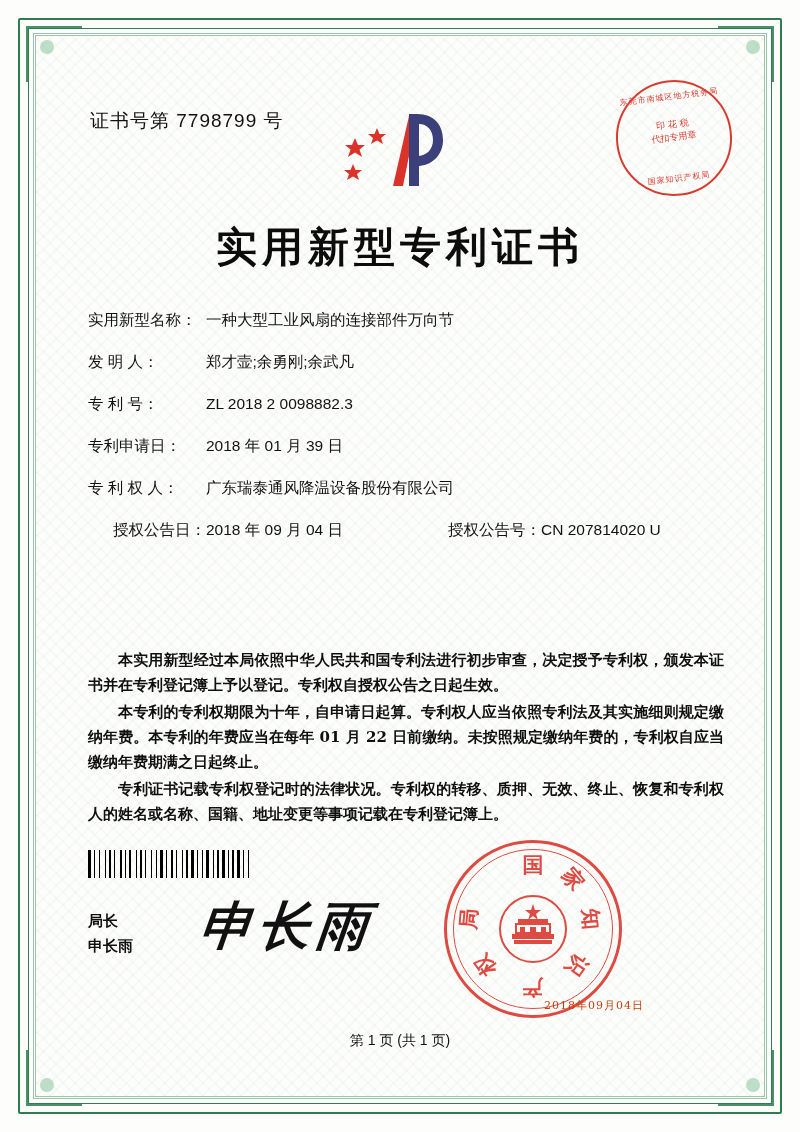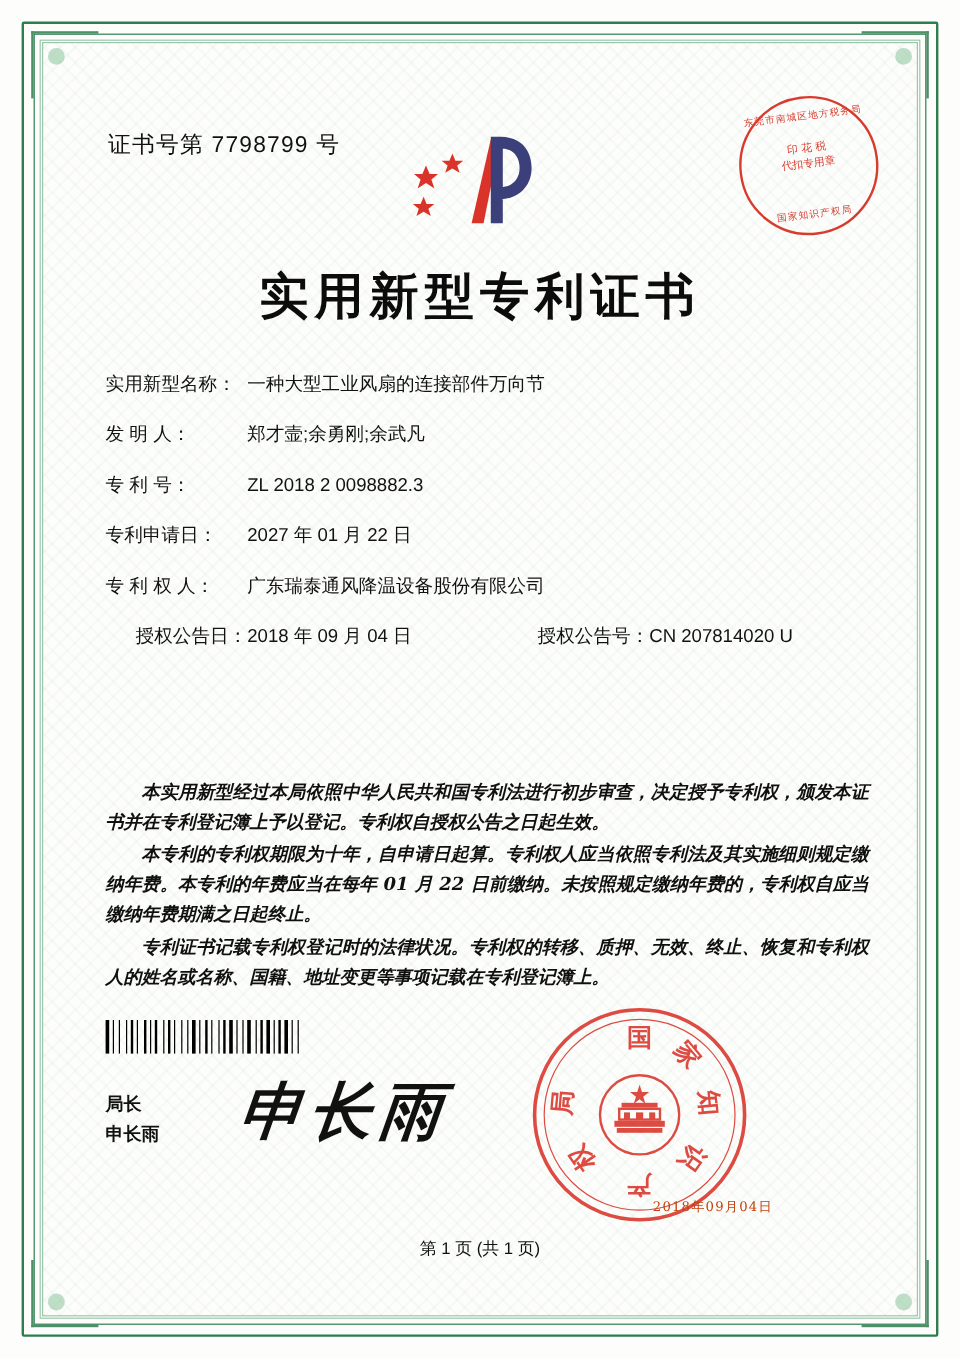--- a/index.html
+++ b/index.html
@@ -196,21 +196,20 @@
     font-family: "DejaVu Serif", "Liberation Serif", serif;
     font-size: 15px;
     line-height: 25px;
     color: #101010;
     font-weight: bold;
   }
   .paras p {
     margin: 0 0 2px 0;
     text-indent: 2em;
     text-align: justify;
-    font-style: italic;
   }
 
   
   .barcode {
     position: absolute;
     left: 28px;
     top: 790px;
     width: 250px;
     height: 28px;
   }
@@ -355,21 +354,21 @@
         <div class="val">郑才壸;余勇刚;余武凡</div>
       </div>
 
       <div class="row">
         <div class="lbl">专 利 号：</div>
         <div class="val">ZL 2018 2 0098882.3</div>
       </div>
 
       <div class="row">
         <div class="lbl">专利申请日：</div>
-        <div class="val">2027 年 01 月 22 日</div>
+        <div class="val">2018 年 01 月 39 日</div>
       </div>
 
       <div class="row">
         <div class="lbl">专 利 权 人：</div>
         <div class="val">广东瑞泰通风降温设备股份有限公司</div>
       </div>
 
 
       <div class="row-split">
         <div class="half left">

